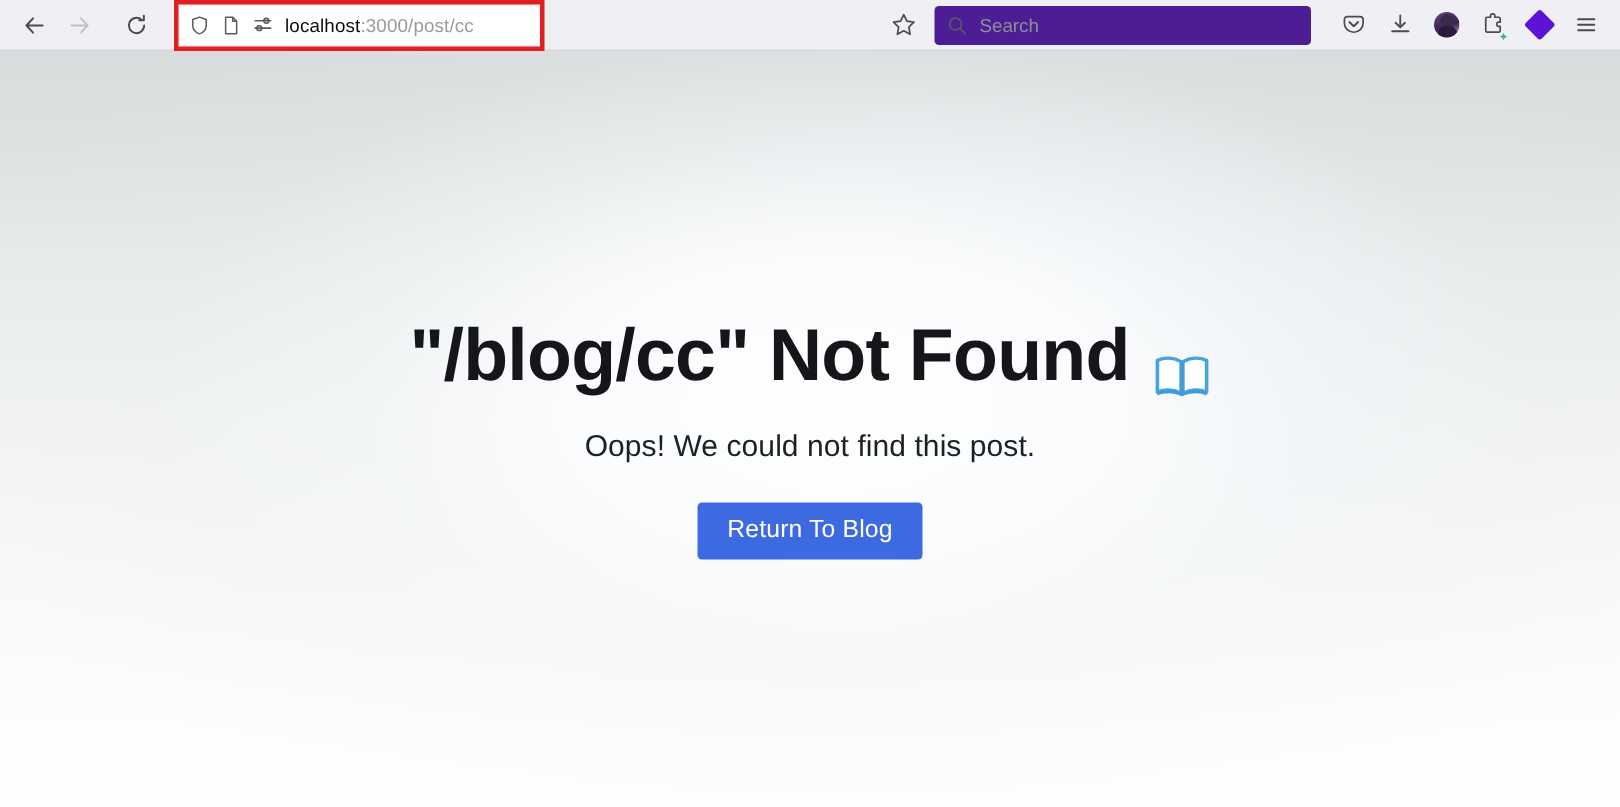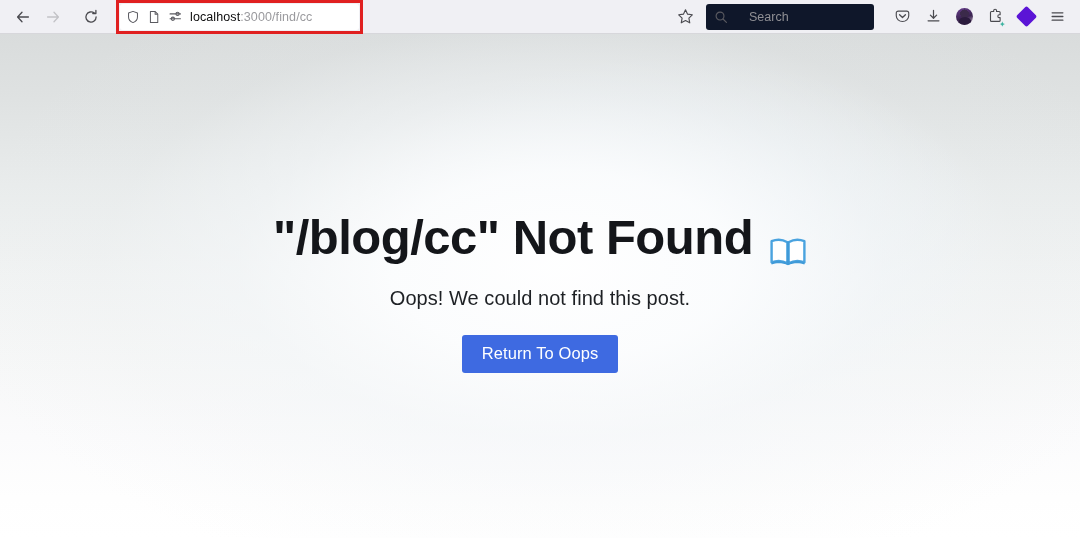--- a/index.html
+++ b/index.html
@@ -81,28 +81,28 @@
 
   .star-btn {
     width: 30px; height: 28px;
     display: flex; align-items: center; justify-content: center;
     flex: 0 0 auto;
     margin-right: 6px;
   }
 
   .searchbar {
     flex: 0 0 auto;
-    width: 168px;
+    width: 251px;
     height: 26px;
-    background: #0f172a;
+    background: #4c1d95;
     border-radius: 3px;
     display: flex;
     align-items: center;
     padding: 0 8px;
-    gap: 21px;
+    gap: 8px;
   }
   .search-placeholder {
     font-size: 12.5px;
     color: #8f8f94;
     white-space: nowrap;
   }
 
   .chrome-right {
     display: flex;
     align-items: center;
@@ -274,21 +274,21 @@
           <path d="M9.3 1.9 V4.8 H12.2" fill="none" stroke="#5a5a60" stroke-width="1.15" stroke-linejoin="round"></path>
         </svg>
       </span>
       <span class="ic">
         <svg width="15" height="15" viewBox="0 0 16 16">
           <path d="M2.2 5.2 H13.3 M2.2 10.4 H13.3" fill="none" stroke="#5a5a60" stroke-width="1.15" stroke-linecap="round"></path>
           <circle cx="10.2" cy="5.2" r="1.7" fill="none" stroke="#5a5a60" stroke-width="1.15"></circle>
           <circle cx="5.2" cy="10.4" r="1.7" fill="none" stroke="#5a5a60" stroke-width="1.15"></circle>
         </svg>
       </span>
-      <span class="url-text"><span>localhost</span><span class="dim">:3000/find/cc</span></span>
+      <span class="url-text"><span>localhost</span><span class="dim">:3000/post/cc</span></span>
     </div>
     <div class="urlbar-highlight"></div>
   </div>
 
   <div class="chrome-spacer"></div>
 
   <div class="star-btn">
     <svg width="17" height="17" viewBox="0 0 18 18">
       <path d="M9 1.9 L11.2 6.5 L16.2 7.2 L12.6 10.7 L13.5 15.7 L9 13.3 L4.5 15.7 L5.4 10.7 L1.8 7.2 L6.8 6.5 Z" fill="none" stroke="#4a4a4f" stroke-width="1.2" stroke-linejoin="round"></path>
     </svg>
@@ -354,16 +354,16 @@
           <path d="M2.6 4.2 C7.4 2.2 13.6 2.4 18.4 5.2 L18.4 26.4 C13.6 23.6 7.4 23.4 2.6 25.4 Z" fill="#ffffff" stroke="#4aa3df" stroke-width="2.4" stroke-linejoin="round"></path>
           <path d="M35.4 4.2 C30.6 2.2 24.4 2.4 19.6 5.2 L19.6 26.4 C24.4 23.6 30.6 23.4 35.4 25.4 Z" fill="#ffffff" stroke="#4aa3df" stroke-width="2.4" stroke-linejoin="round"></path>
           <path d="M19 5.5 L19 26.2" fill="none" stroke="#3f9ad8" stroke-width="2" stroke-linecap="round"></path>
           <path d="M2.6 25.4 C7.4 23.4 13.6 23.6 19 26.4 C24.4 23.6 30.6 23.4 35.4 25.4 L35.4 27.6 C30.6 25.6 24.4 25.8 19 28.2 C13.6 25.8 7.4 25.6 2.6 27.6 Z" fill="#3f9ad8"></path>
         </svg>
       </span>
     </h1>
 
     <p class="subtitle">Oops! We could not find this post.</p>
 
-    <button class="return-btn">Return To Oops</button>
+    <button class="return-btn">Return To Blog</button>
 
   </div>
 </div>
 
 </body></html>

